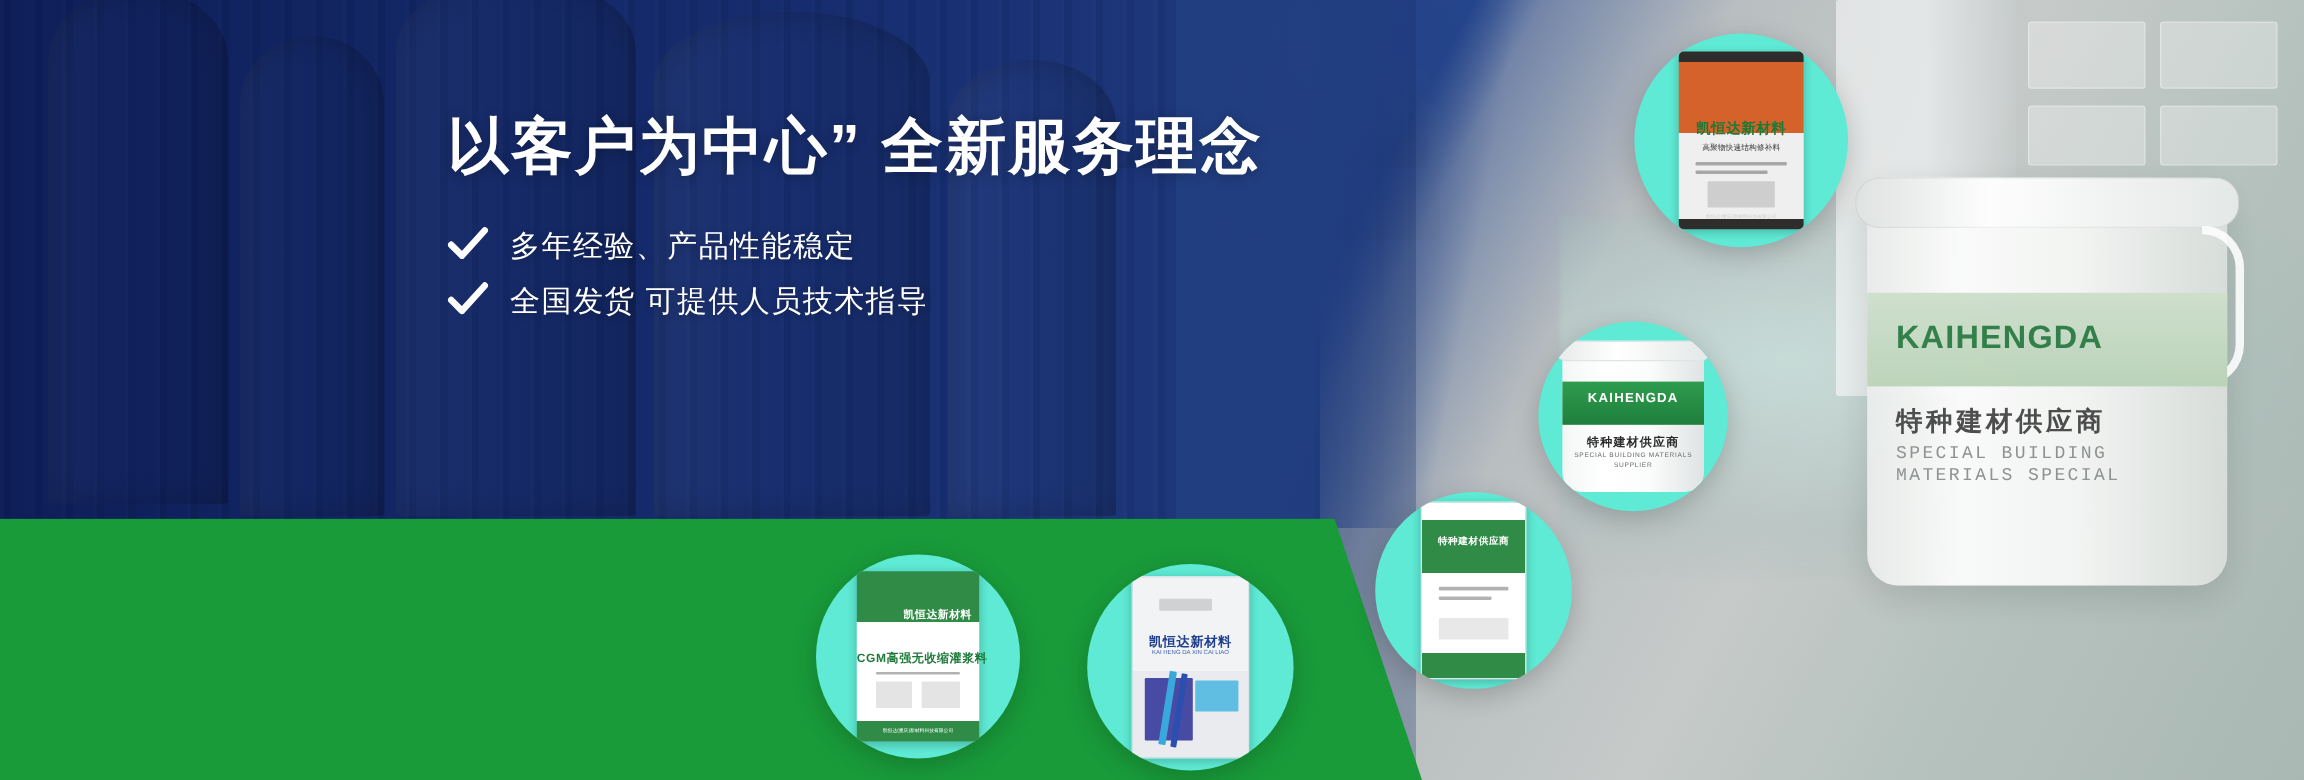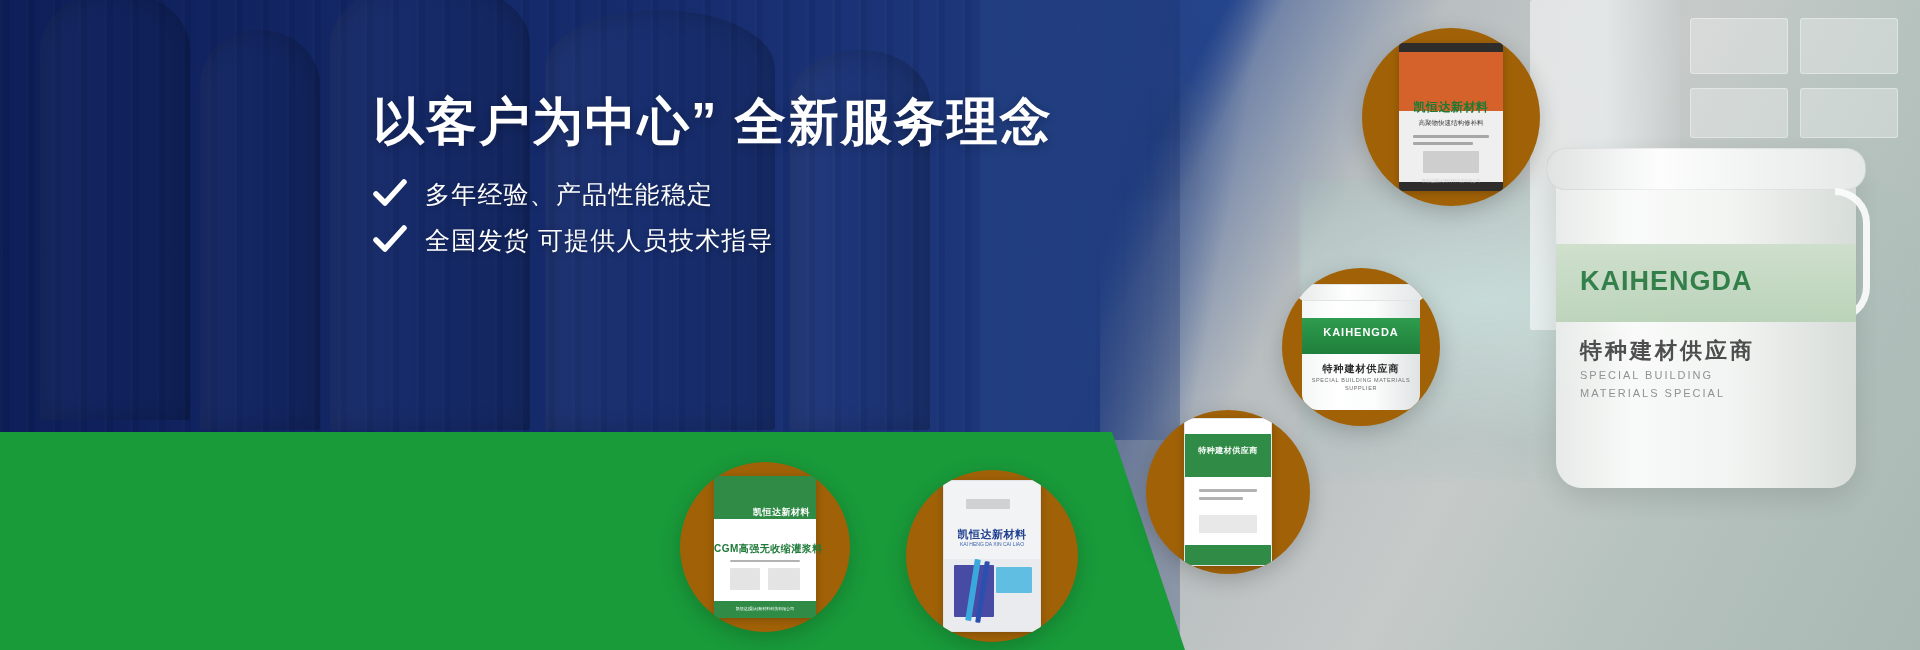--- a/index.html
+++ b/index.html
@@ -75,36 +75,36 @@
     background:linear-gradient(180deg,rgba(25,155,58,0),rgba(25,155,58,0));
   }
 
   
   .copy{position:absolute;left:373px;top:93px;width:640px;}
   .headline{
     font-size:51px;font-weight:700;color:#ffffff;letter-spacing:2px;
     line-height:1.15;white-space:nowrap;
     text-shadow:0 2px 10px rgba(0,0,0,.28);
   }
-  .bullets{margin-top:20px;}
+  .bullets{margin-top:30px;}
   .bullet{
     display:flex;align-items:center;height:45px;margin-bottom:1px;
   }
   .check{
     width:34px;height:34px;flex:0 0 34px;position:relative;margin-right:18px;
   }
   .check svg{display:block;}
   .bullet-text{
     font-size:25px;font-weight:500;color:#ffffff;letter-spacing:1.2px;
     white-space:nowrap;text-shadow:0 1px 6px rgba(0,0,0,.30);
   }
 
   
   .circle{
-    position:absolute;border-radius:50%;background:#a16207;overflow:hidden;
+    position:absolute;border-radius:50%;background:#5eead4;overflow:hidden;
     box-shadow:0 6px 22px rgba(0,0,0,.20);
   }
   .circle .inner{
     position:absolute;left:0;top:0;right:0;bottom:0;
     display:flex;align-items:center;justify-content:center;
   }
 
   
   .pkg{position:relative;box-shadow:0 2px 8px rgba(0,0,0,.22);}
   .pkg .ttl{
@@ -188,21 +188,21 @@
   .big-bucket .brand{
     position:absolute;left:24px;top:118px;color:#2f7d46;
     font-size:27px;font-weight:700;letter-spacing:1px;
   }
   .big-bucket .cn{
     position:absolute;left:24px;top:188px;color:#4a4a4a;
     font-size:22px;font-weight:700;letter-spacing:3px;
   }
   .big-bucket .en{
     position:absolute;left:24px;top:218px;color:#8d918f;
-    font-size:11px;letter-spacing:2px;line-height:1.7;
+    font-size:15px;letter-spacing:2px;line-height:1.7;font-family:Liberation Mono, monospace;
   }
   .big-bucket .handle{
     position:absolute;right:-14px;top:40px;width:28px;height:120px;
     border:7px solid rgba(255,255,255,.9);border-left:none;
     border-radius:0 40px 40px 0;
   }
 </style>
 </head>
 <body>
 

